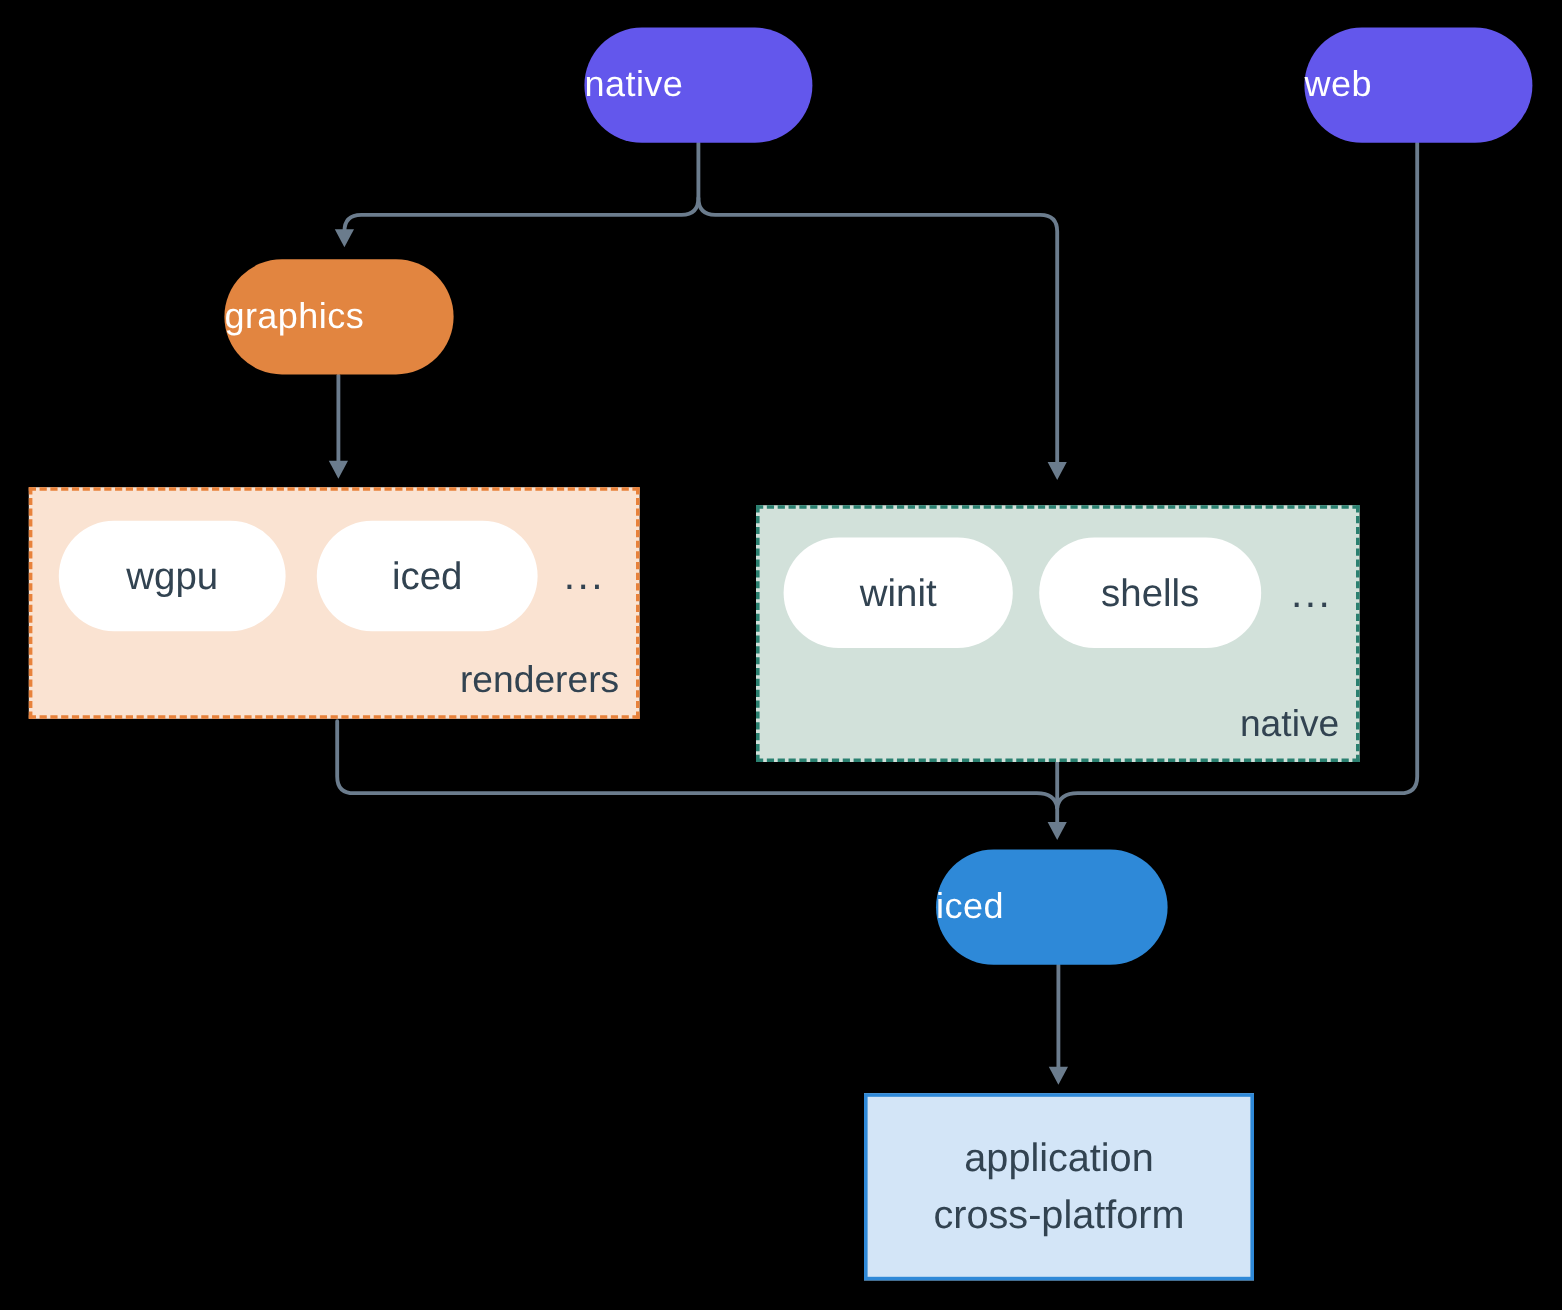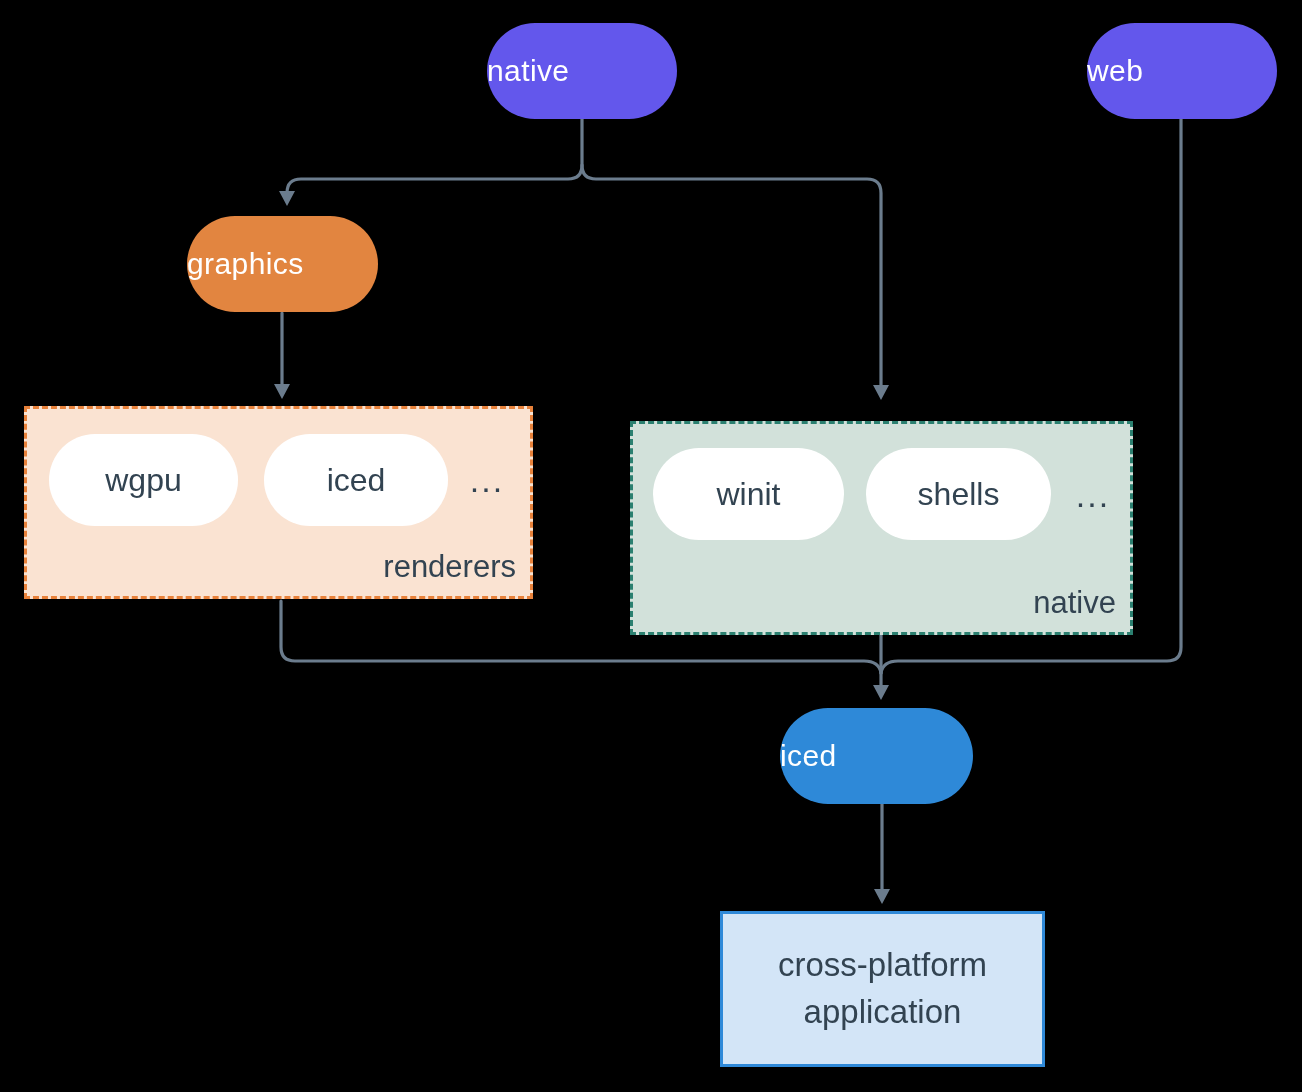--- a/index.html
+++ b/index.html
@@ -175,17 +175,17 @@
     </div>
     <div class="ellipsis">...</div>
     <div class="group-label">native</div>
   </div>
 
   <div class="pill pill-iced">
     <span>iced</span>
   </div>
 
   <div class="app-box">
+    <div>application</div>
     <div>cross-platform</div>
-    <div>application</div>
   </div>
 
 </div>
 
 </body></html>

